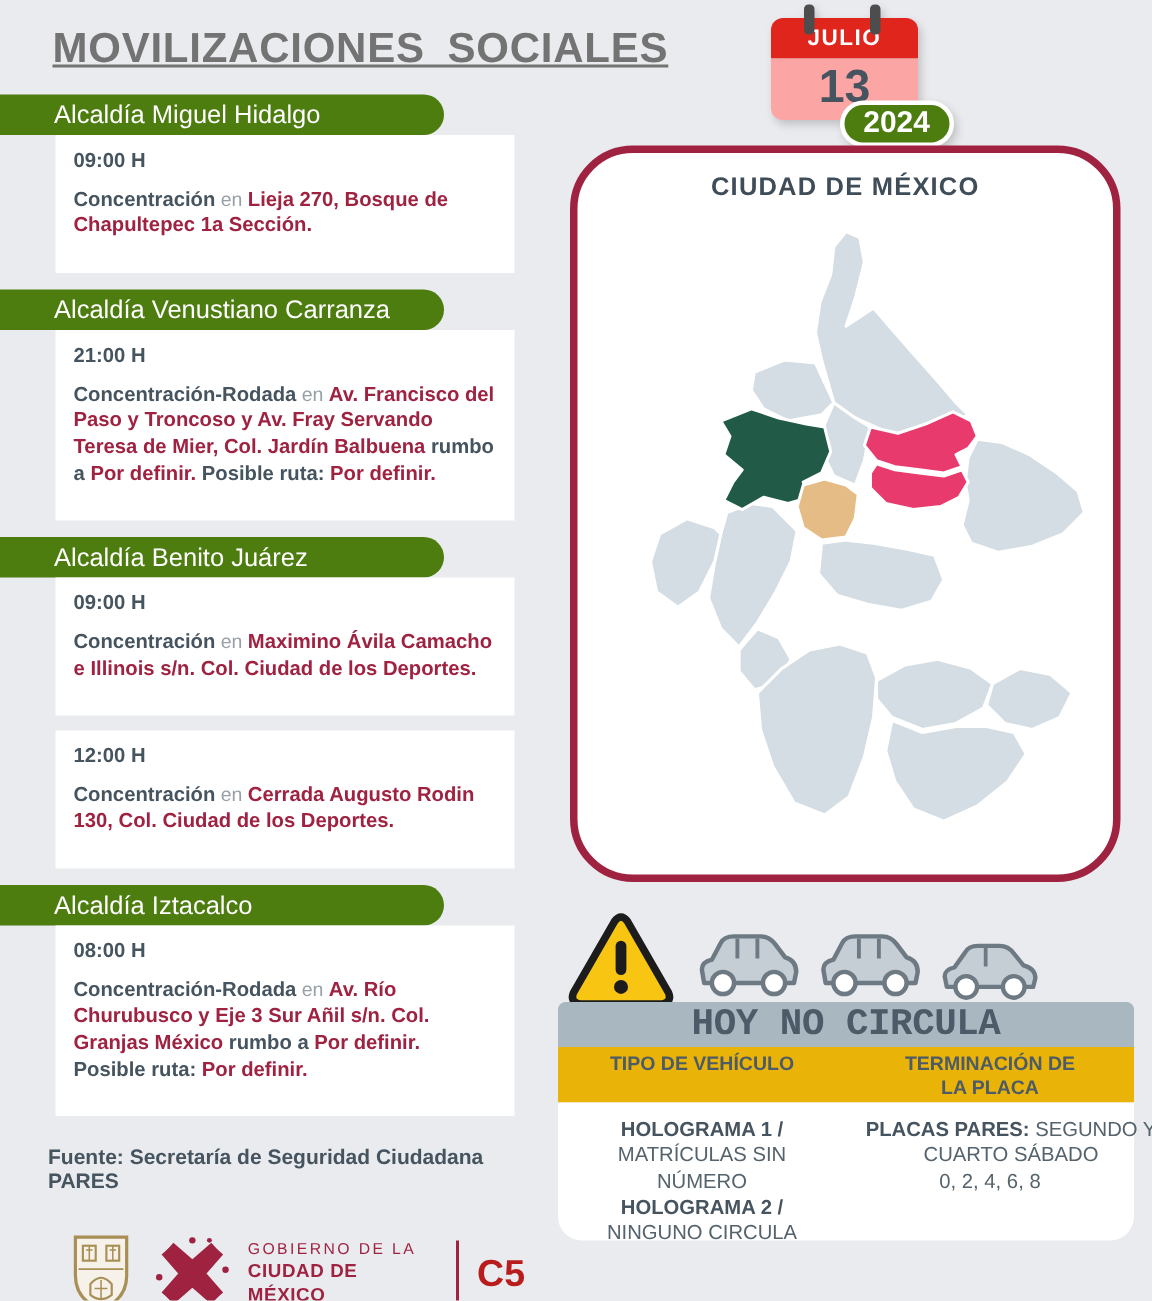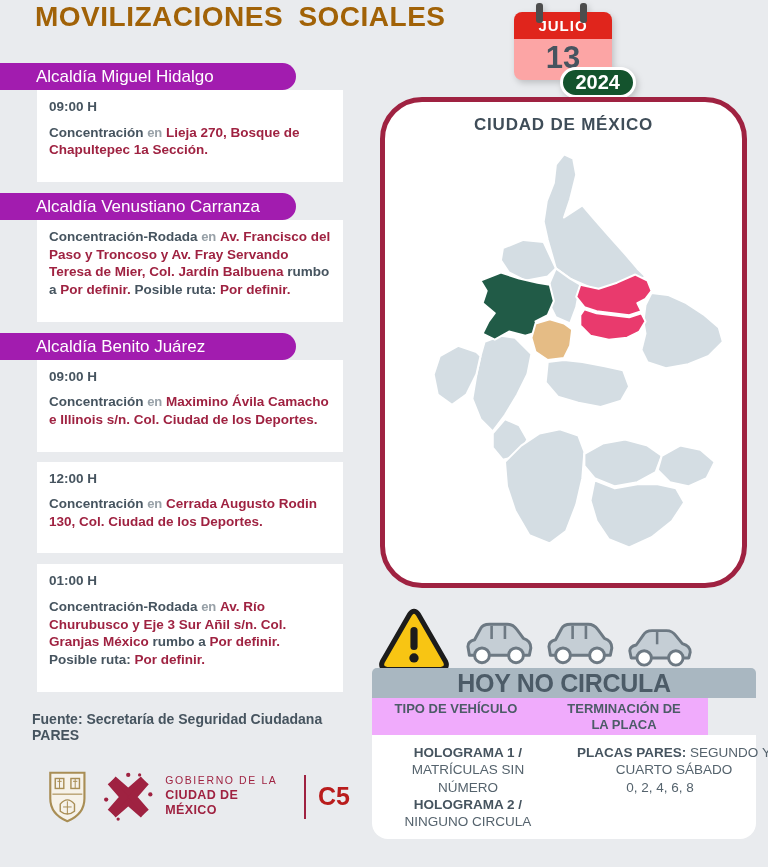--- a/index.html
+++ b/index.html
@@ -3,74 +3,74 @@
 <meta charset="utf-8">
 <style>
   html,body{margin:0;padding:0;}
   body{
     width:768px;height:867px;position:relative;overflow:hidden;
     background:#e9ebee;
     font-family:"Liberation Sans",sans-serif;
     color:#46545f;
   }
   .page-title{
-    position:absolute;left:35px;top:1px;
-    font-size:28px;font-weight:bold;color:#a16207;
-    letter-spacing:.5px;word-spacing:7px;
+    position:absolute;left:35px;top:16px;
+    font-size:28px;font-weight:bold;color:#737373;
+    letter-spacing:.5px;word-spacing:7px;text-decoration:underline;
   }
   
   .calendar{position:absolute;left:514px;top:12px;width:98px;height:68px;
     filter:drop-shadow(2px 3px 3px rgba(0,0,0,.18));}
   .cal-ring{position:absolute;top:-9px;width:7px;height:20px;border-radius:3px;background:#4d4d4d;}
   .cal-header{height:27px;background:#e0251c;border-radius:8px 8px 0 0;
     display:flex;align-items:center;justify-content:center;
     color:#fff;font-weight:bold;font-size:15px;letter-spacing:1px;}
   .cal-body{height:41px;background:#fca5a5;border-radius:0 0 8px 8px;
     display:flex;align-items:flex-start;justify-content:center;
     color:#46545f;font-weight:bold;font-size:31px;line-height:38px;}
-  .cal-year{position:absolute;right:-24px;bottom:-18px;background:#14532d;
+  .cal-year{position:absolute;right:-24px;bottom:-18px;background:#4d7c0f;
     border:3px solid #fff;border-radius:18px;color:#fff;
     font-weight:bold;font-size:20px;padding:1px 13px;}
   
   .left-col{position:absolute;left:0;top:63px;width:350px;}
-  .pill{background:#a21caf;color:#fff;font-size:17px;
+  .pill{background:#4d7c0f;color:#fff;font-size:17px;
     height:27px;line-height:27px;padding-left:36px;width:260px;
     border-radius:0 14px 14px 0;}
   .card{background:#fff;margin-left:37px;width:282px;
     padding:8px 12px 23px 12px;margin-bottom:11px;
     font-size:13.5px;font-weight:bold;line-height:1.3;color:#46545f;}
   .evt-time{margin-bottom:8px;}
   .loc{color:#9f2241;}
-  .en{color:#97a0a7;font-weight:bold;font-size:13px;}
+  .en{color:#97a0a7;font-weight:normal;font-size:13px;}
   .gap10{margin-bottom:10px;}
   .fuente{margin:19px 0 0 32px;font-size:14px;font-weight:bold;color:#46545f;}
   
   .logo-row{display:flex;align-items:center;margin:26px 0 0 46px;}
   .gob-text{margin-left:12px;color:#9f2241;line-height:1.25;}
   .gob-line1{font-size:10.5px;letter-spacing:1.6px;}
   .gob-line2{font-size:12.5px;font-weight:bold;letter-spacing:.4px;}
   .logo-divider{width:2px;height:44px;background:#9f2241;margin:0 12px 0 14px;}
   .c5{font-size:25px;font-weight:bold;color:#b91c1c;}
   
   .map-panel{position:absolute;left:380px;top:97px;width:357px;height:481px;
     background:#fff;border:5px solid #9f2241;border-radius:42px;}
   .map-title{text-align:center;margin-top:13px;font-size:17px;font-weight:bold;
     color:#3f4d58;letter-spacing:.8px;}
   .map-svg{position:absolute;left:10px;top:36px;}
   
   .hnc-band1{position:absolute;left:372px;top:668px;width:384px;height:30px;
     background:#a9b7c1;border-radius:5px 5px 0 0;
     text-align:center;line-height:30px;font-size:25px;font-weight:bold;
-    color:#4c5b67;letter-spacing:-.3px;}
-  .hnc-band2{position:absolute;left:372px;top:698px;width:336px;height:37px;
-    background:#f0abfc;display:flex;}
+    color:#4c5b67;letter-spacing:-.3px;font-family:Liberation Mono, monospace;}
+  .hnc-band2{position:absolute;left:372px;top:698px;width:384px;height:37px;
+    background:#eab308;display:flex;}
   .hnc-band2 div{width:50%;text-align:center;font-size:13px;font-weight:bold;
     color:#4c5b67;line-height:1.25;padding-top:3px;}
   .hnc-band2 div span{display:inline-block;width:130px;}
-  .hnc-card{position:absolute;left:372px;top:735px;width:384px;height:104px;
+  .hnc-card{position:absolute;left:372px;top:735px;width:384px;height:92px;
     background:#fff;border-radius:0 0 16px 16px;display:flex;}
   .hnc-card .col{width:50%;text-align:center;font-size:13.5px;color:#55636d;
     line-height:1.28;padding-top:9px;}
   .hnc-card b{color:#46545f;}
   .warn-icon{position:absolute;left:378px;top:607px;}
   .car-icon{position:absolute;top:613px;}
 </style>
 </head>
 <body>
 
@@ -87,35 +87,37 @@
 <div class="left-col">
 
   <div class="pill">Alcaldía Miguel Hidalgo</div>
   <div class="card">
     <div class="evt-time">09:00 H</div>
     <div><span>Concentración</span><span class="en"> en </span><span class="loc">Lieja 270, Bosque de Chapultepec 1a Sección.</span></div>
   </div>
 
   <div class="pill">Alcaldía Venustiano Carranza</div>
   <div class="card">
+    <div class="evt-time">21:00 H</div>
     <div><span>Concentración-Rodada</span><span class="en"> en </span><span class="loc">Av. Francisco del Paso y Troncoso y Av. Fray Servando Teresa de Mier, Col. Jardín Balbuena</span><span> rumbo a </span><span class="loc">Por definir.</span><span> Posible ruta: </span><span class="loc">Por definir.</span></div>
   </div>
 
   <div class="pill">Alcaldía Benito Juárez</div>
   <div class="card gap10">
     <div class="evt-time">09:00 H</div>
     <div><span>Concentración</span><span class="en"> en </span><span class="loc">Maximino Ávila Camacho e Illinois s/n. Col. Ciudad de los Deportes.</span></div>
   </div>
   <div class="card">
     <div class="evt-time">12:00 H</div>
     <div><span>Concentración</span><span class="en"> en </span><span class="loc">Cerrada Augusto Rodin 130, Col. Ciudad de los Deportes.</span></div>
   </div>
 
-  <div class="card">
-    <div class="evt-time">01:00 H</div>
+  <div class="pill">Alcaldía Iztacalco</div>
+  <div class="card">
+    <div class="evt-time">08:00 H</div>
     <div><span>Concentración-Rodada</span><span class="en"> en </span><span class="loc">Av. Río Churubusco y Eje 3 Sur Añil s/n. Col. Granjas México</span><span> rumbo a </span><span class="loc">Por definir.</span><span> Posible ruta: </span><span class="loc">Por definir.</span></div>
   </div>
 
   <div class="fuente">Fuente: Secretaría de Seguridad Ciudadana PARES</div>
 
   <div class="logo-row">
     <svg width="44" height="56" viewBox="0 0 60 76">
       <path d="M6,4 H54 V40 Q54,62 30,72 Q6,62 6,40 Z" fill="#f6f2e9" stroke="#a98e55" stroke-width="3"></path>
       <rect x="13" y="12" width="12" height="14" fill="none" stroke="#a98e55" stroke-width="2"></rect>
       <rect x="35" y="12" width="12" height="14" fill="none" stroke="#a98e55" stroke-width="2"></rect>

